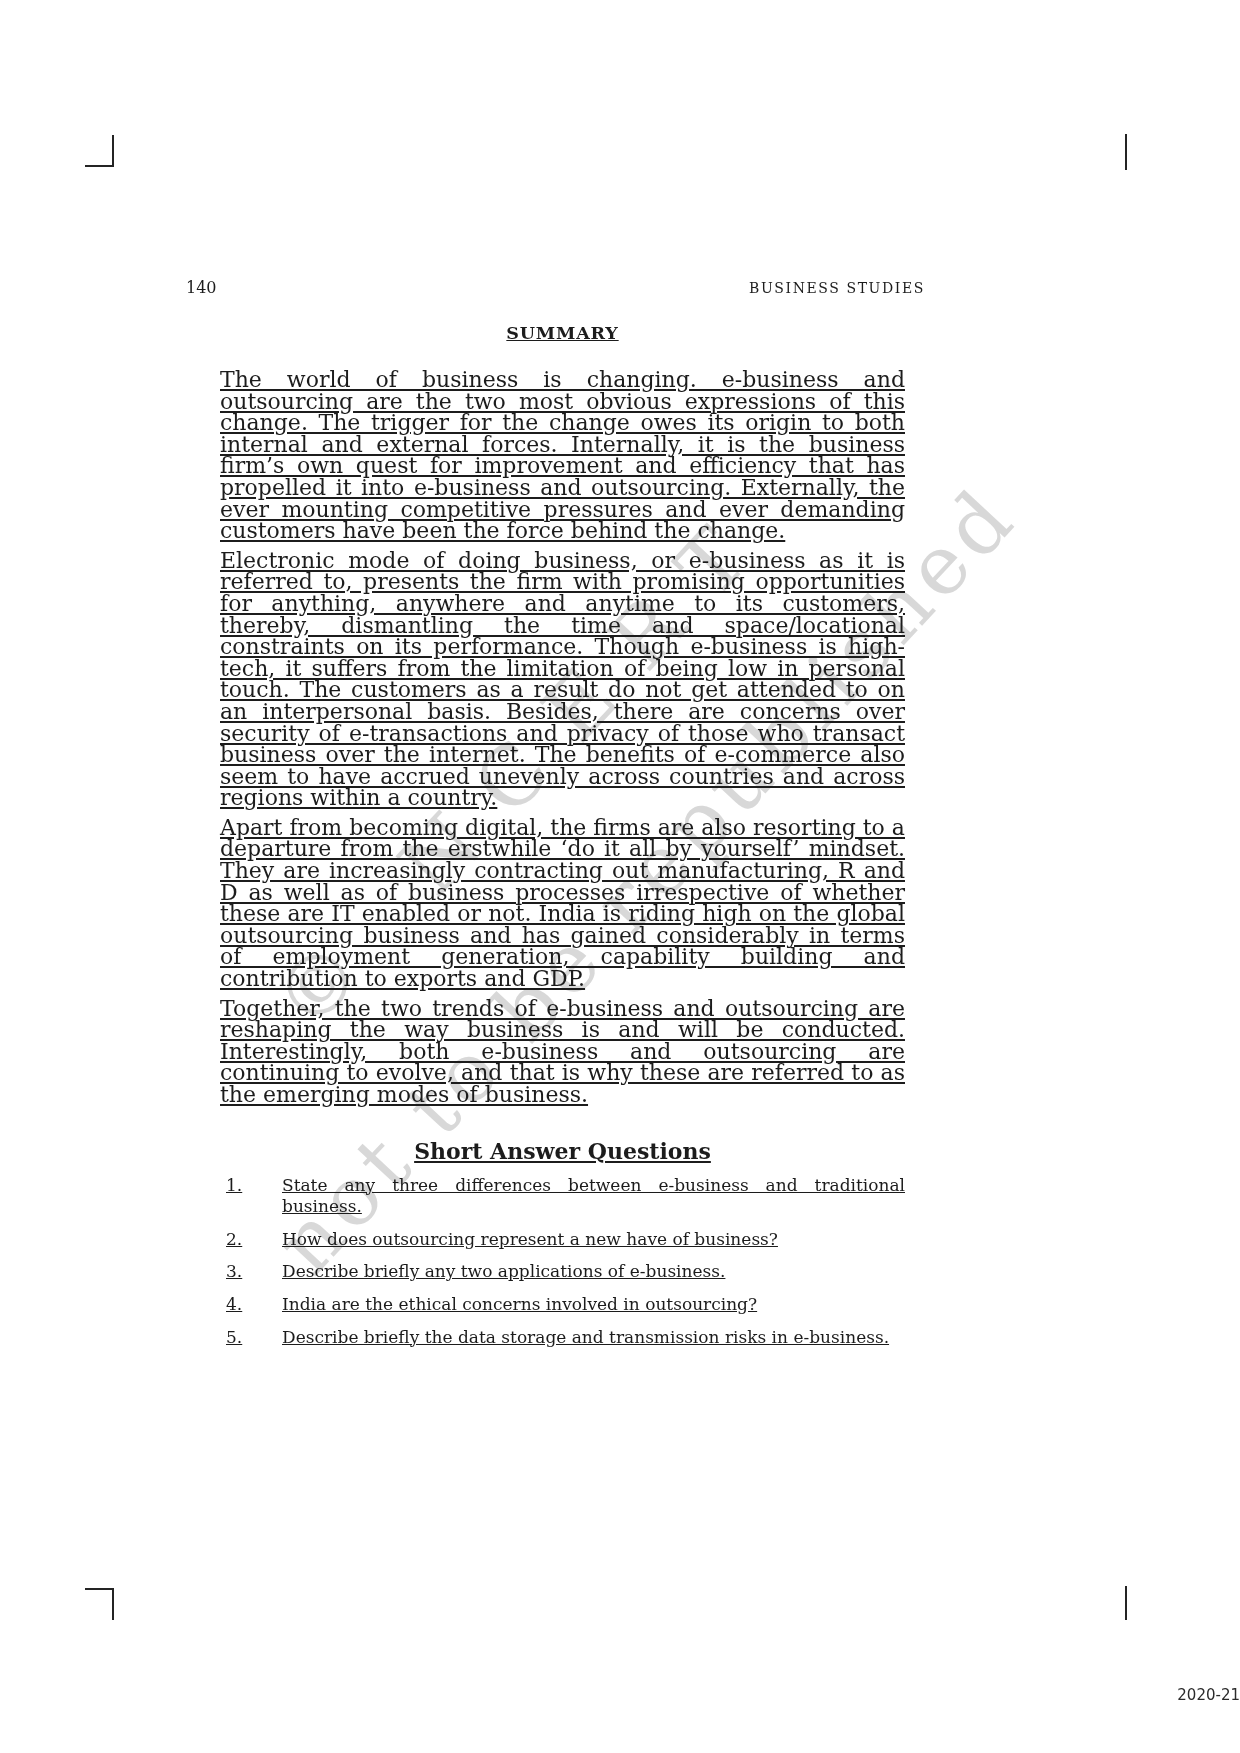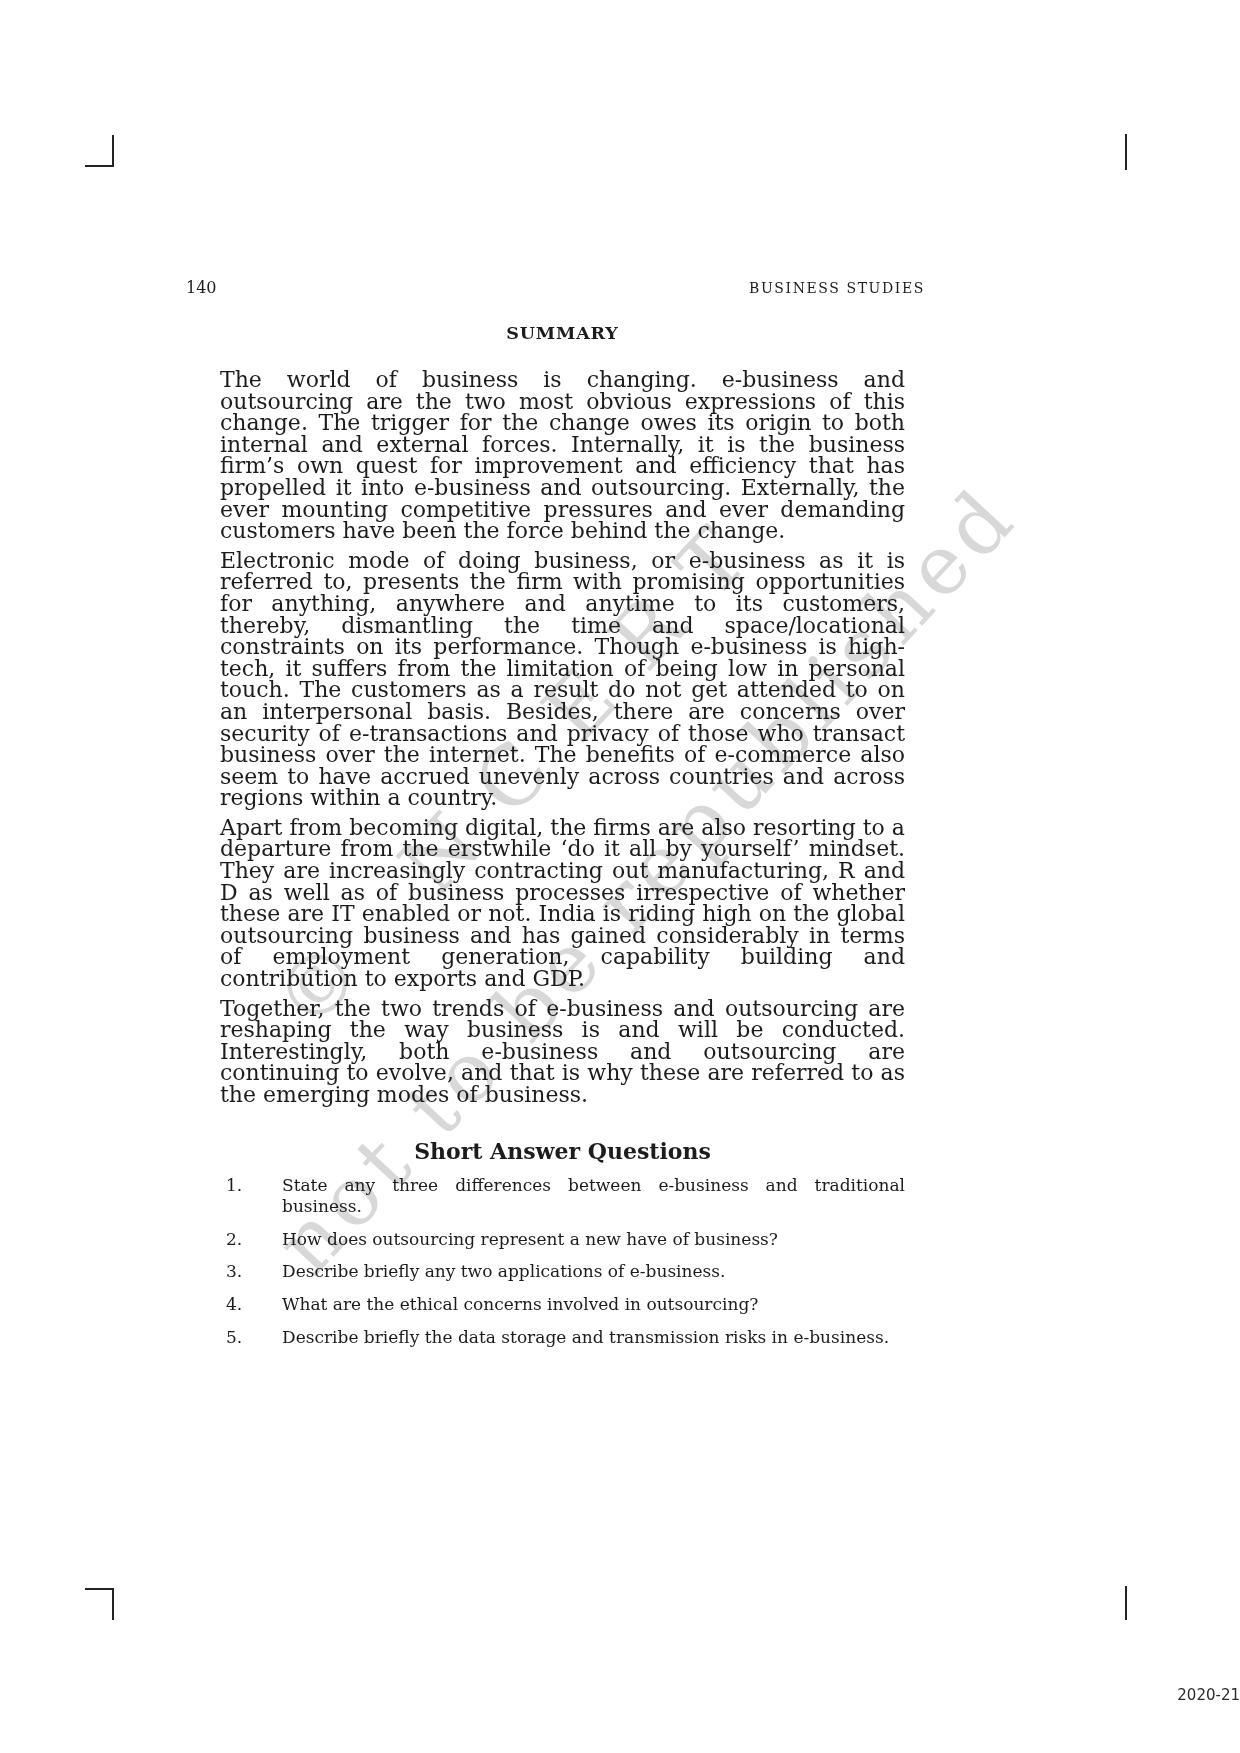--- a/index.html
+++ b/index.html
@@ -32,21 +32,21 @@
   
   .header {
     position: absolute; left: 186px; top: 278px; width: 739px;
     display: flex; justify-content: space-between; align-items: baseline;
     z-index: 2;
   }
   .pageno { font-size: 16px; }
   .running-title { font-size: 14px; letter-spacing: 1.6px; }
 
   
-  .content { position: absolute; left: 220px; top: 323px; width: 685px; z-index: 2; }
+  .content { position: absolute; left: 220px; top: 323px; width: 685px; z-index: 2; text-decoration: underline; }
   .center-head {
     font-size: 17.5px; font-weight: bold; text-align: center;
     letter-spacing: 0.8px; margin: 0;
   }
   .summary-head { margin-bottom: 26px; }
   .content p.para {
     font-size: 22px; line-height: 21.6px; text-align: justify;
     margin: 0 0 8px 0;
   }
   .exercises-head { margin-top: 42px; }
@@ -106,21 +106,21 @@
     <li>
       <span class="qno">2.</span>
       <span class="qtext">How does outsourcing represent a new have of business?</span>
     </li>
     <li>
       <span class="qno">3.</span>
       <span class="qtext">Describe briefly any two applications of e-business.</span>
     </li>
     <li>
       <span class="qno">4.</span>
-      <span class="qtext">What are the ethical concerns involved in outsourcing?</span>
+      <span class="qtext">India are the ethical concerns involved in outsourcing?</span>
     </li>
     <li>
       <span class="qno">5.</span>
       <span class="qtext">Describe briefly the data storage and transmission risks in e-business.</span>
     </li>
   </ol>
 </div>
 
 <div class="footer">2020-21</div>
 

